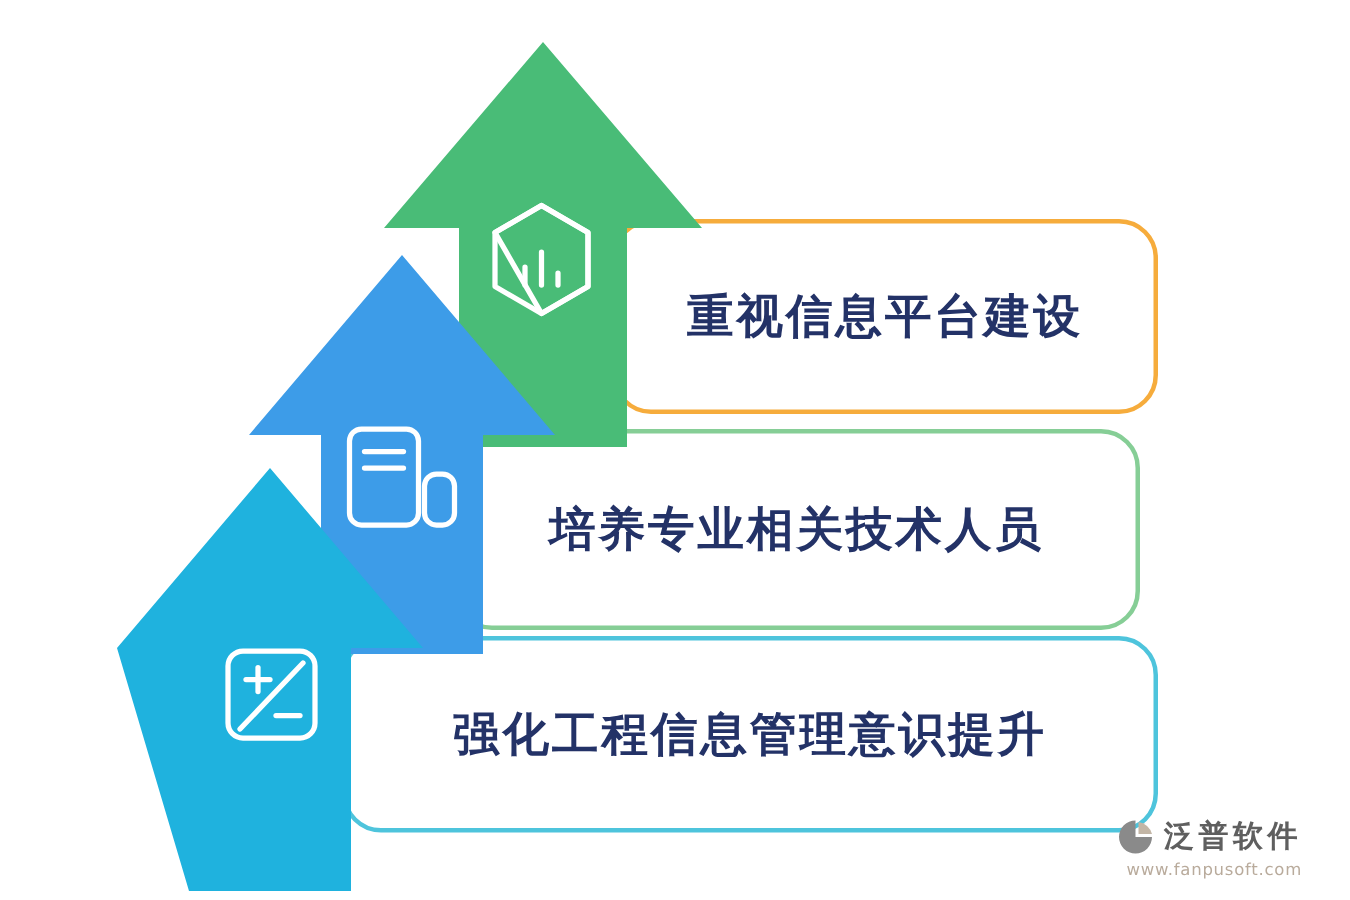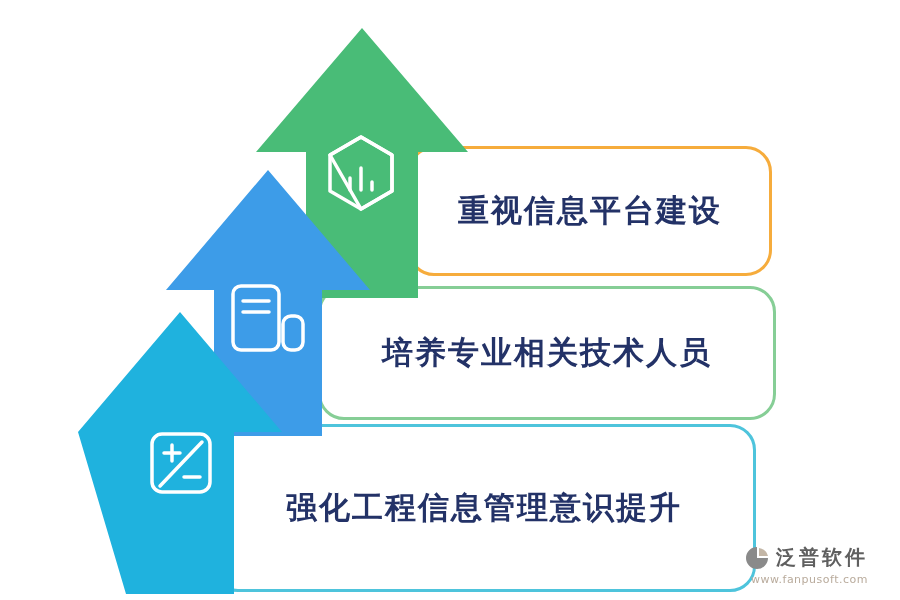--- a/index.html
+++ b/index.html
@@ -27,22 +27,22 @@
     box-sizing: border-box;
   }
   .label-card span {
     font-size: 31px;
     font-weight: 700;
     color: #233267;
     letter-spacing: 2px;
     white-space: nowrap;
   }
   .card-platform  { left: 408px; top: 146px; width: 364px; height: 130px; }
-  .card-talent    { left: 318px; top: 286px; width: 458px; height: 134px; }
-  .card-awareness { left: 212px; top: 424px; width: 544px; height: 168px; }
+  .card-talent    { left: 302px; top: 286px; width: 458px; height: 134px; }
+  .card-awareness { left: 228px; top: 424px; width: 544px; height: 131px; }
 
   .arrow-layer {
     position: absolute;
     left: 0; top: 0;
     width: 900px; height: 600px;
     pointer-events: none;
   }
 
   .brand {
     position: absolute;

